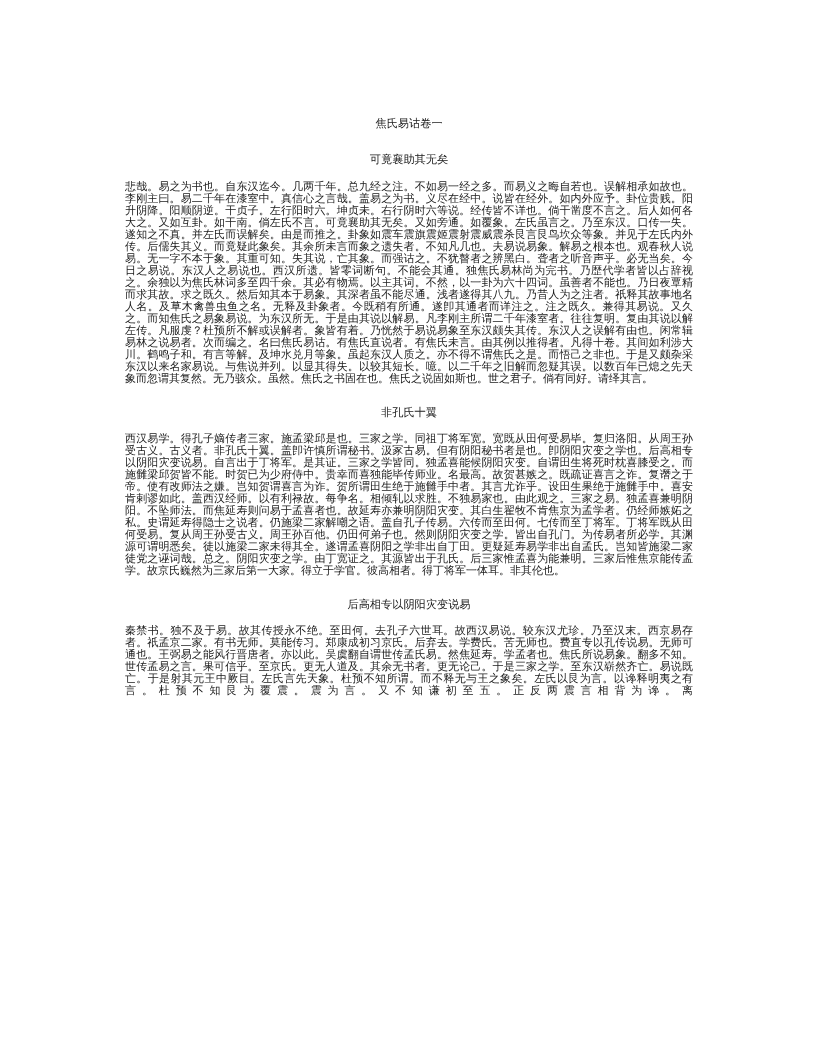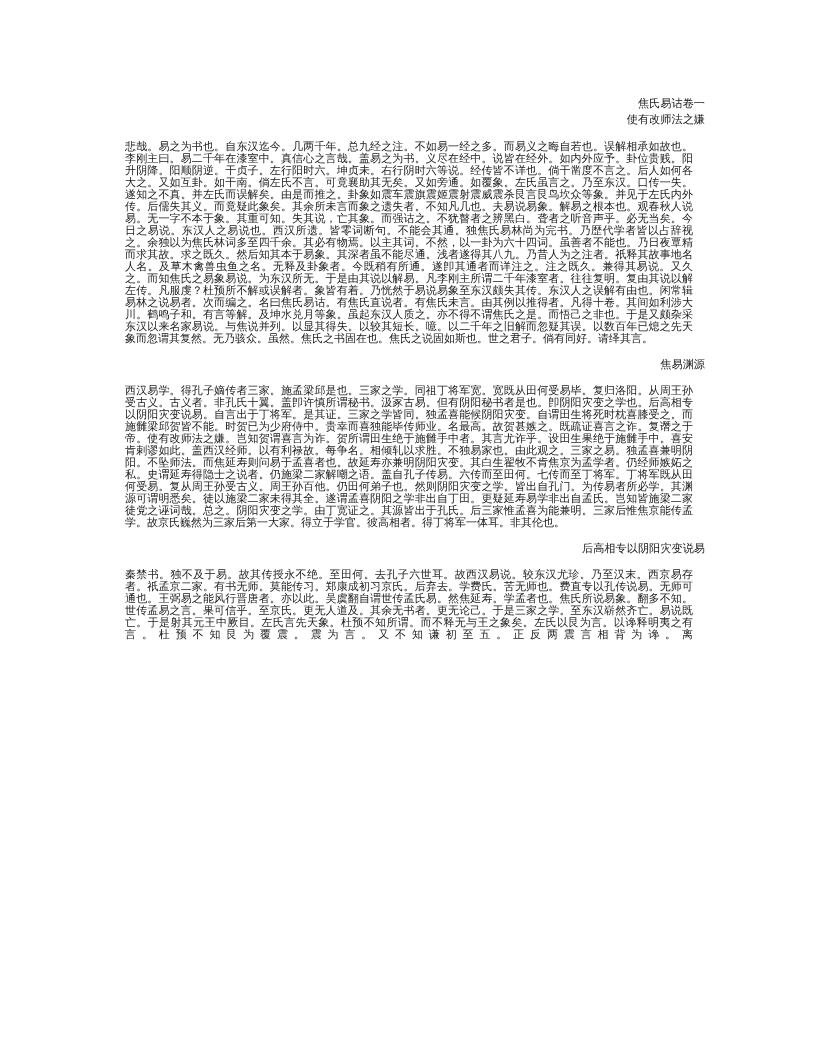--- a/index.html
+++ b/index.html
@@ -26,23 +26,24 @@
     position: absolute;
     left: 113px;
     top: 96px;
     width: 592px;
   }
   .doc-title,
   .doc-byline,
   .section-heading {
     font-size: 11.2px;
     line-height: 16.25px;
-    text-align: right;
+    text-align: center;
     white-space: nowrap;
     letter-spacing: 0px;
+    margin-top: 20px;
   }
   .para {
     font-size: 11px;
     line-height: 12px;
     text-align: justify;
     text-align-last: left;
     text-justify: inter-character;
     margin: 12px;
     word-break: break-all;
     letter-spacing: 0px;
@@ -53,25 +54,25 @@
   }
 </style>
 </head>
 <body>
 
 <div class="page">
   <div class="text-block">
 
     <div class="doc-title">焦氏易诂卷一</div>
 
-    <div class="doc-byline">使有改师法之嫌</div>
+    <div class="doc-byline">可竟襄助其无矣</div>
 
     <p class="para">悲哉。易之为书也。自东汉迄今。几两千年。总九经之注。不如易一经之多。而易义之晦自若也。误解相承如故也。李刚主曰。易二千年在漆室中。真信心之言哉。盖易之为书。义尽在经中。说皆在经外。如内外应予。卦位贵贱。阳升阴降。阳顺阴逆。干贞子。左行阳时六。坤贞未。右行阴时六等说。经传皆不详也。倘干凿度不言之。后人如何各大之。又如互卦。如干南。倘左氏不言。可竟襄助其无矣。又如旁通。如覆象。左氏虽言之。乃至东汉。口传一失。遂知之不真。并左氏而误解矣。由是而推之。卦象如震车震旗震姬震射震威震杀艮言艮鸟坎众等象。并见于左氏内外传。后儒失其义。而竟疑此象矣。其余所未言而象之遗失者。不知凡几也。夫易说易象。解易之根本也。观春秋人说易。无一字不本于象。其重可知。失其说，亡其象。而强诂之。不犹瞽者之辨黑白。聋者之听音声乎。必无当矣。今日之易说。东汉人之易说也。西汉所遗。皆零词断句。不能会其通。独焦氏易林尚为完书。乃歴代学者皆以占辞视之。余独以为焦氏林词多至四千余。其必有物焉。以主其词。不然，以一卦为六十四词。虽善者不能也。乃日夜覃精而求其故。求之既久。然后知其本于易象。其深者虽不能尽通。浅者遂得其八九。乃昔人为之注者。祇释其故事地名人名。及草木禽兽虫鱼之名。无释及卦象者。今既稍有所通。遂卽其通者而详注之。注之既久。兼得其易说。又久之。而知焦氏之易象易说。为东汉所无。于是由其说以解易。凡李刚主所谓二千年漆室者。往往复明。复由其说以解左传。凡服虔？杜预所不解或误解者。象皆有着。乃恍然于易说易象至东汉颇失其传。东汉人之误解有由也。闲常辑易林之说易者。次而编之。名曰焦氏易诂。有焦氏直说者。有焦氏未言。由其例以推得者。凡得十卷。其间如利涉大川。鹤鸣子和。有言等解。及坤水兑月等象。虽起东汉人质之。亦不得不谓焦氏之是。而悟己之非也。于是又颇杂采东汉以来名家易说。与焦说并列。以显其得失。以较其短长。噫。以二千年之旧解而忽疑其误。以数百年已熄之先天象而忽谓其复然。无乃骇众。虽然。焦氏之书固在也。焦氏之说固如斯也。世之君子。倘有同好。请绎其言。</p>
 
-    <div class="section-heading">焦易渊源</div>
+    <div class="section-heading">非孔氏十翼</div>
 
     <p class="para">西汉易学。得孔子嫡传者三家。施孟梁邱是也。三家之学。同祖丁将军宽。宽既从田何受易毕。复归洛阳。从周王孙受古义。古义者。非孔氏十翼。盖卽许慎所谓秘书。汲冢古易。但有阴阳秘书者是也。卽阴阳灾变之学也。后高相专以阴阳灾变说易。自言出于丁将军。是其证。三家之学皆同。独孟喜能候阴阳灾变。自谓田生将死时枕喜膝受之。而施雠梁邱贺皆不能。时贺已为少府侍中。贵幸而喜独能毕传师业。名最高。故贺甚嫉之。既疏证喜言之诈。复谮之于帝。使有改师法之嫌。岂知贺谓喜言为诈。贺所谓田生绝于施雠手中者。其言尤诈乎。设田生果绝于施雠手中。喜安肯剌谬如此。盖西汉经师。以有利禄故。每争名。相倾轧以求胜。不独易家也。由此观之。三家之易。独孟喜兼明阴阳。不坠师法。而焦延寿则问易于孟喜者也。故延寿亦兼明阴阳灾变。其白生翟牧不肯焦京为孟学者。仍经师嫉妬之私。史谓延寿得隐士之说者。仍施梁二家解嘲之语。盖自孔子传易。六传而至田何。七传而至丁将军。丁将军既从田何受易。复从周王孙受古义。周王孙百他。仍田何弟子也。然则阴阳灾变之学。皆出自孔门。为传易者所必学。其渊源可谓明悉矣。徒以施梁二家未得其全。遂谓孟喜阴阳之学非出自丁田。更疑延寿易学非出自孟氏。岂知皆施梁二家徒党之诬词哉。总之。阴阳灾变之学。由丁宽证之。其源皆出于孔氏。后三家惟孟喜为能兼明。三家后惟焦京能传孟学。故京氏巍然为三家后第一大家。得立于学官。彼高相者。得丁将军一体耳。非其伦也。</p>
 
     <div class="section-heading">后高相专以阴阳灾变说易</div>
 
     <p class="para last-clipped">秦禁书。独不及于易。故其传授永不绝。至田何。去孔子六世耳。故西汉易说。较东汉尤珍。乃至汉末。西京易存者。祇孟京二家。有书无师。莫能传习。郑康成初习京氏。后弃去。学费氏。苦无师也。费直专以孔传说易。无师可通也。王弼易之能风行晋唐者。亦以此。吴虞翻自谓世传孟氏易。然焦延寿。学孟者也。焦氏所说易象。翻多不知。世传孟易之言。果可信乎。至京氏。更无人道及。其余无书者。更无论己。于是三家之学。至东汉崭然齐亡。易说既亡。于是射其元王中厥目。左氏言先天象。杜预不知所谓。而不释无与王之象矣。左氏以艮为言。以谗释明夷之有言。杜预不知艮为覆震。震为言。又不知谦初至五。正反两震言相背为谗。离</p>
 
   </div>
 </div>
 

